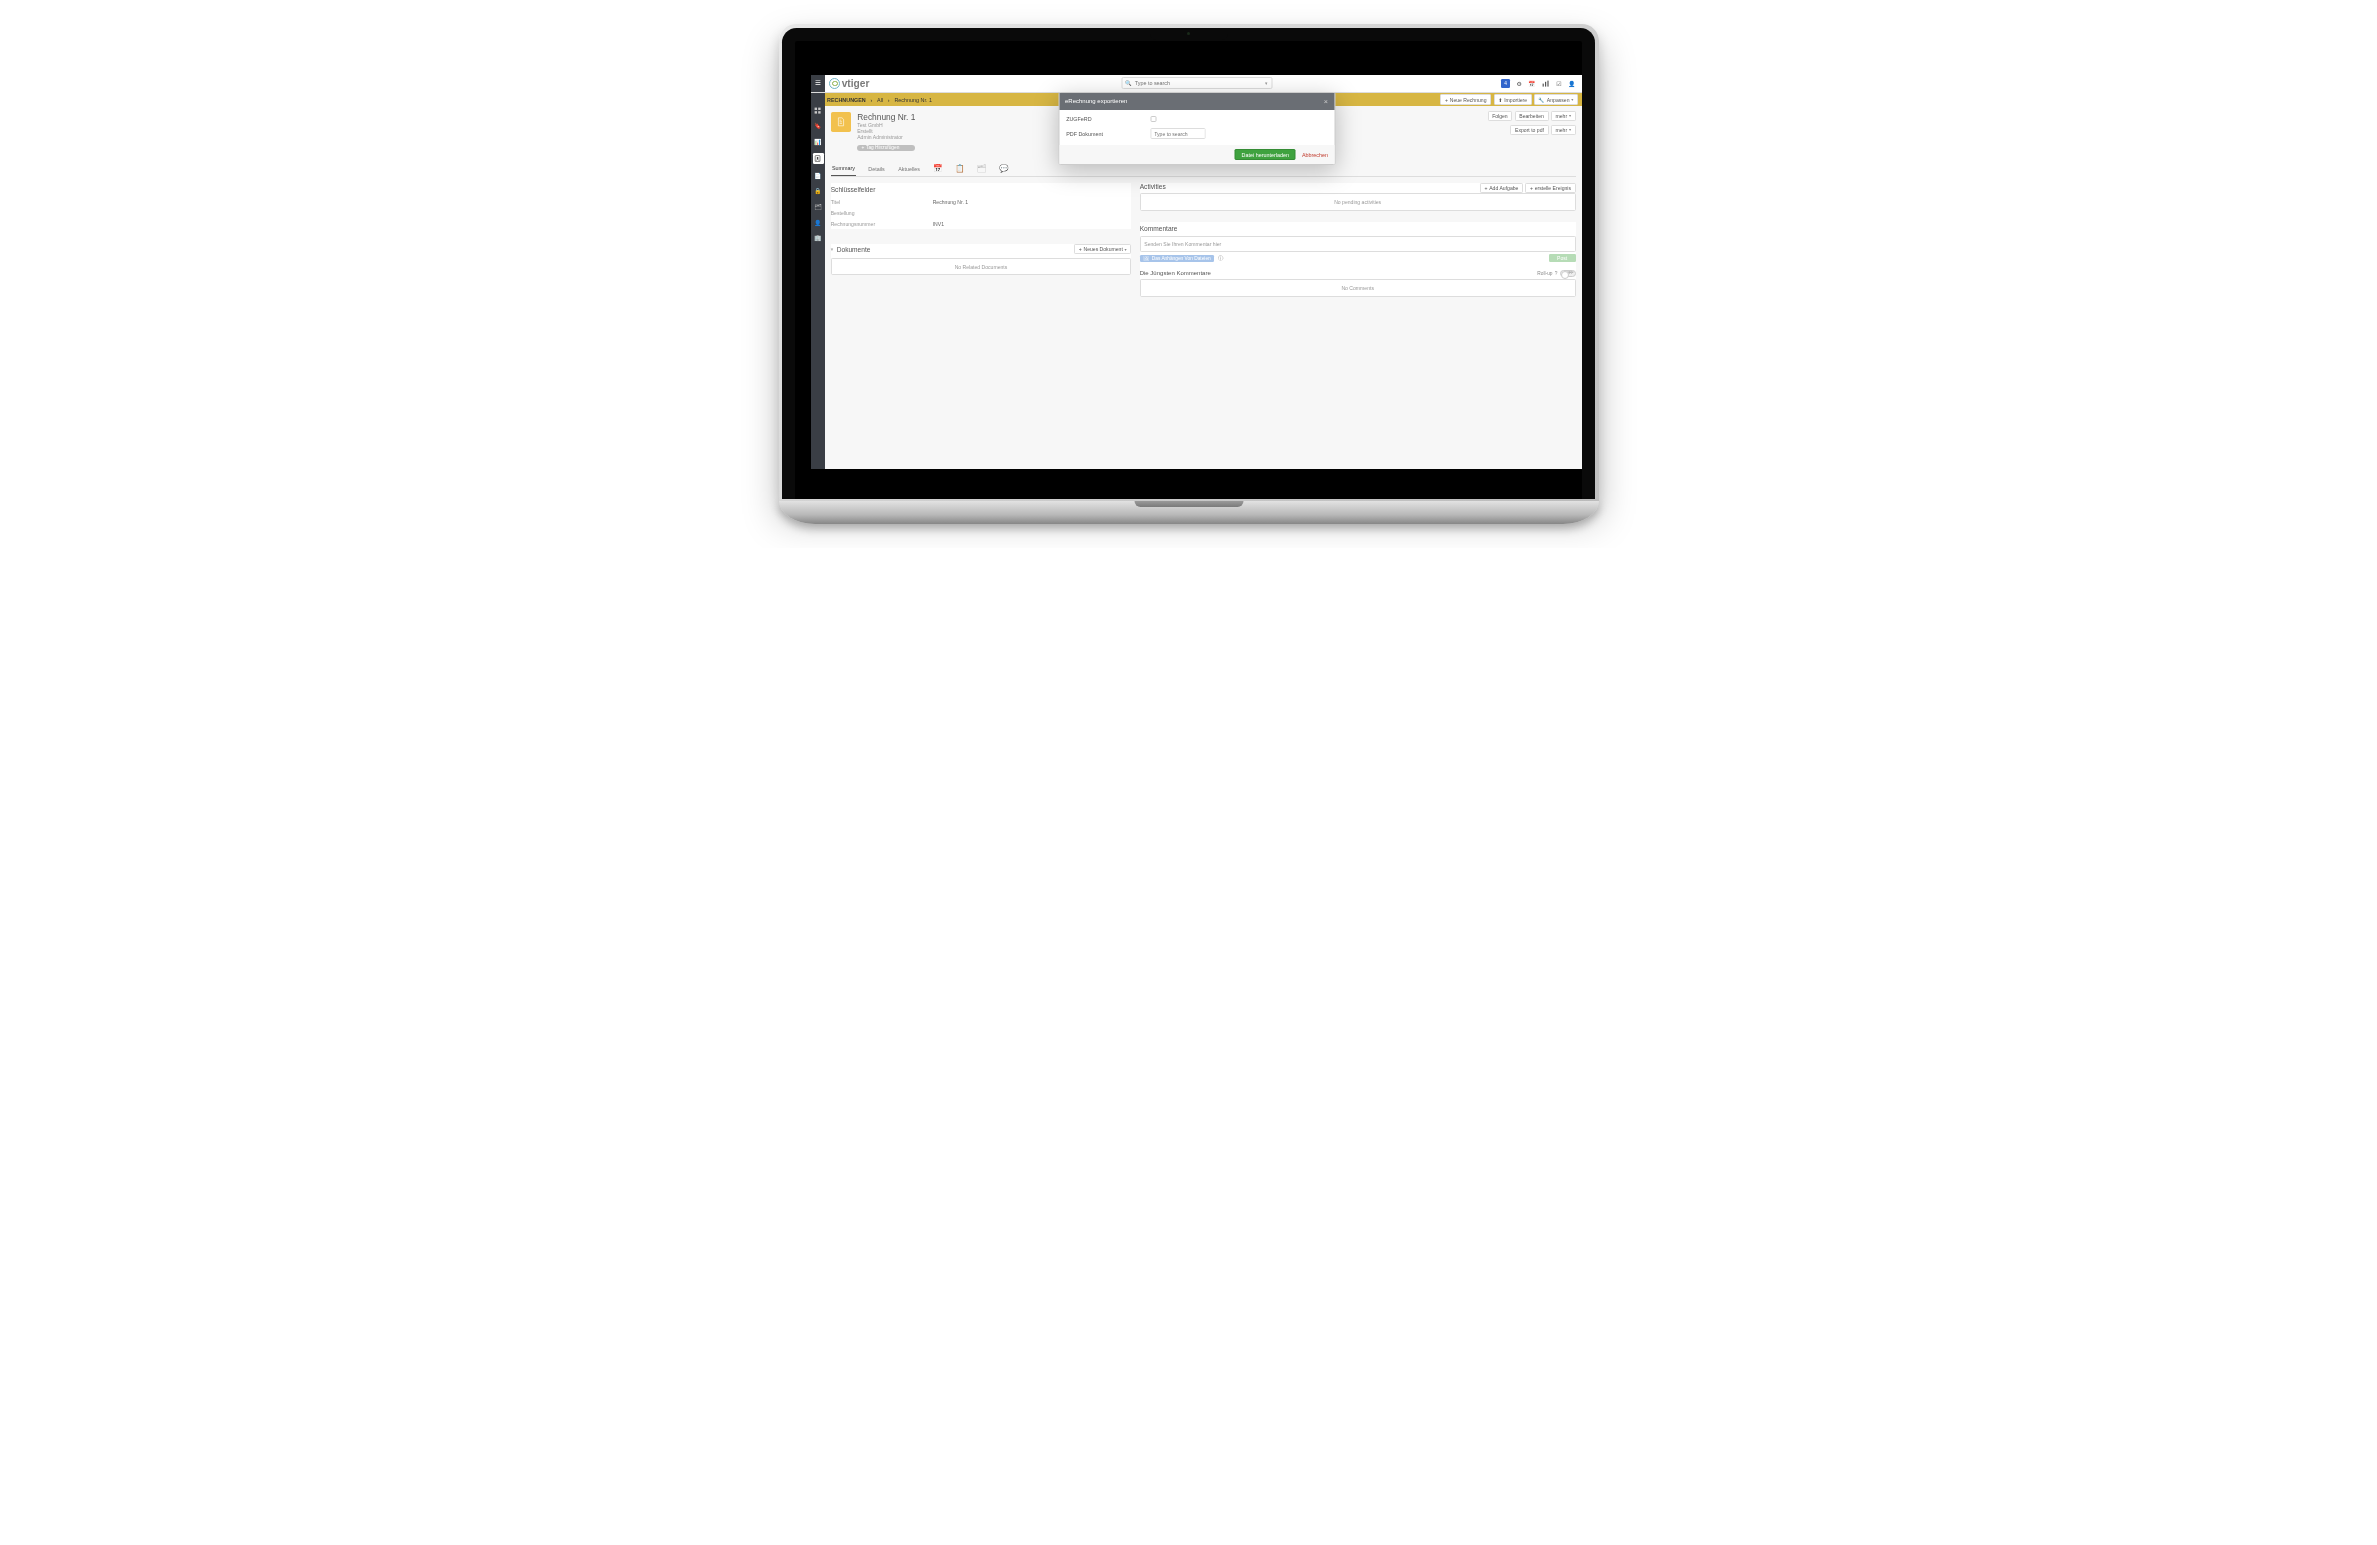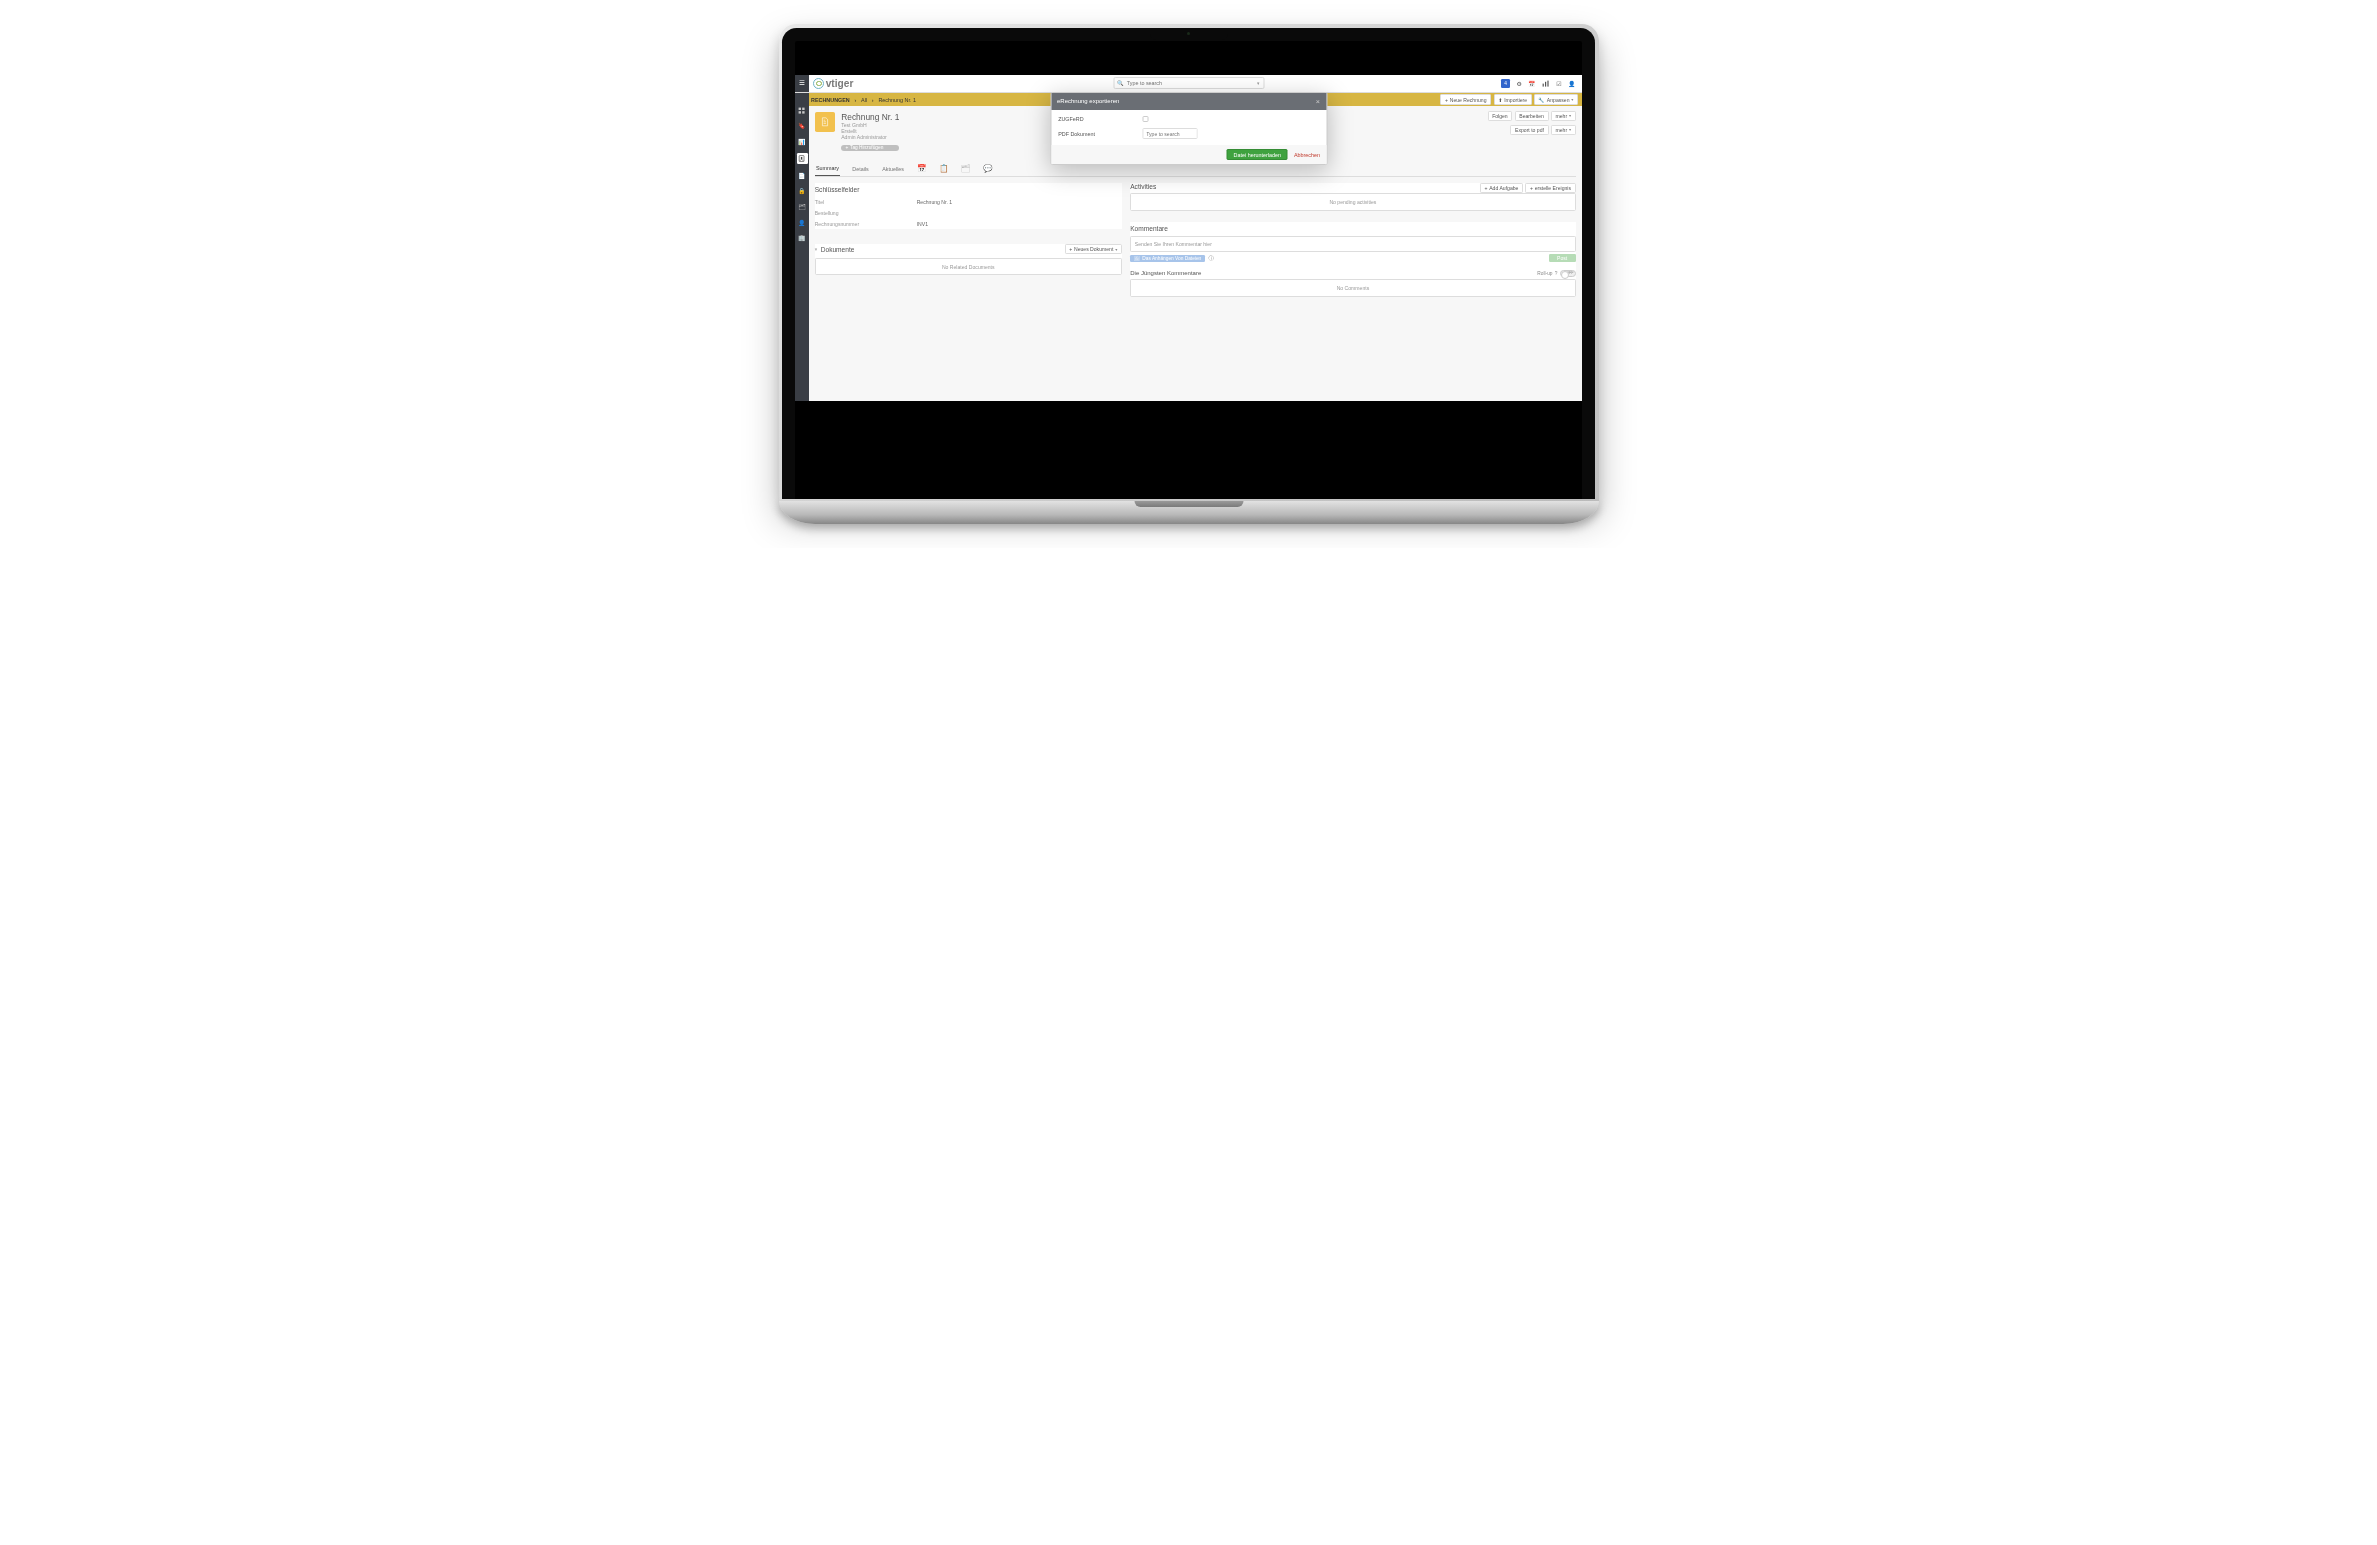--- a/index.html
+++ b/index.html
@@ -22,21 +22,21 @@
   body{background:#fff;display:flex;justify-content:center;align-items:flex-start;padding:24px 12px}
 
   
   .laptop{width:820px;position:relative}
   .laptop-bezel{background:linear-gradient(135deg,#e8e8e8,#c0c0c0);border-radius:17px 17px 0 0;padding:3.6px;box-shadow:0 18px 36px rgba(0,0,0,.25),0 6px 12px rgba(0,0,0,.15)}
   .laptop-inner{background:#0a0a0a;border-radius:14.5px 14.5px 0 0;padding:13.3px 13.3px 0;position:relative}
   .notch{position:absolute;top:0;left:50%;transform:translateX(-50%);width:78px;height:12px;background:#0a0a0a;border-radius:0 0 6px 6px;display:flex;align-items:center;justify-content:center}
   .cam{width:3.6px;height:3.6px;border-radius:50%;background:#1a2a1a}
   .screen{background:#0a0a0a;width:100%;height:458px;overflow:hidden;position:relative;border-radius:2.4px 2.4px 0 0}
   .screen-content{background:#000;position:absolute;inset:0}
-  .app-viewport{position:absolute;top:34px;left:0;right:0;height:326px;background:#f7f7f7;overflow:hidden;font-size:5.4px;color:var(--text)}
+  .app-viewport{position:absolute;top:34px;left:16px;right:0;height:394px;background:#f7f7f7;overflow:hidden;font-size:5.4px;color:var(--text)}
   .laptop-base{margin-top:-1.2px;height:23px;background:linear-gradient(180deg,#e2e2e2 0,#b8b8b8 60%,#868686 100%);border-radius:0 0 36px 36px / 0 0 23px 23px;position:relative;box-shadow:0 4.8px 8.4px rgba(0,0,0,.25)}
   .hinge-notch{position:absolute;top:0;left:50%;transform:translateX(-50%);width:109px;height:6px;background:linear-gradient(180deg,#9a9a9a,#7a7a7a);border-radius:0 0 7.2px 7.2px}
 
   
   .topbar{height:18px;background:#fff;border-bottom:0.6px solid var(--border);display:flex;align-items:center;position:relative}
   .menu-btn{width:13.3px;height:18px;background:var(--grey-dark);color:#fff;display:flex;align-items:center;justify-content:center;font-size:6.6px;cursor:pointer}
   .logo{display:flex;align-items:center;gap:1.2px;padding:0 4.8px;font-weight:600;font-size:10.2px;color:#7a7a7a}
   .logo .ring{width:11px;height:11px;border:1.8px solid #6fb3c5;border-radius:50%;position:relative}
   .logo .ring::after{content:"";position:absolute;inset:1.8px;border:1.2px solid #8db04a;border-radius:50%}
   .global-search{position:absolute;left:50%;transform:translateX(-50%);display:flex;align-items:center;background:#fff;border:0.6px solid var(--border);border-radius:1.8px;height:12px;width:151px;padding:0 3.6px;color:var(--text-muted)}

